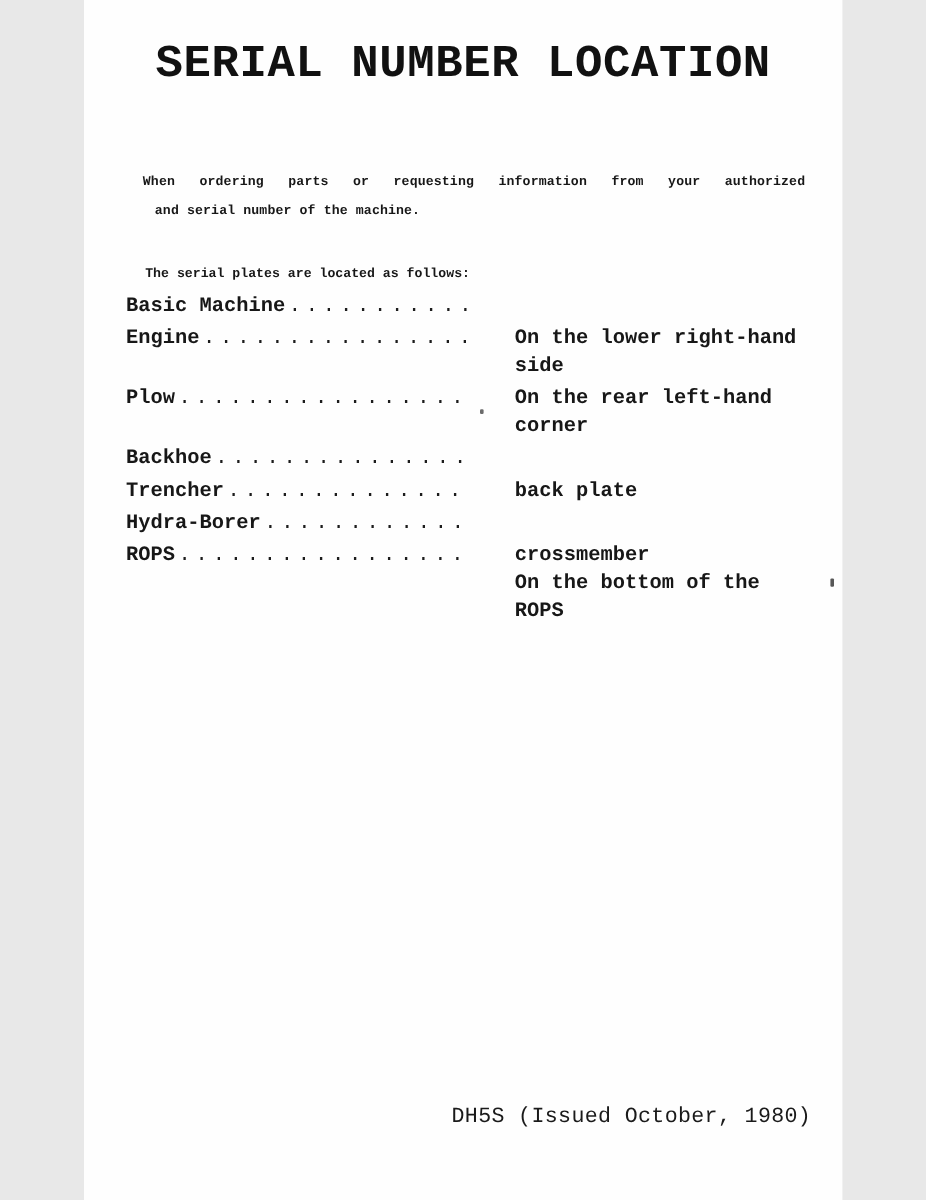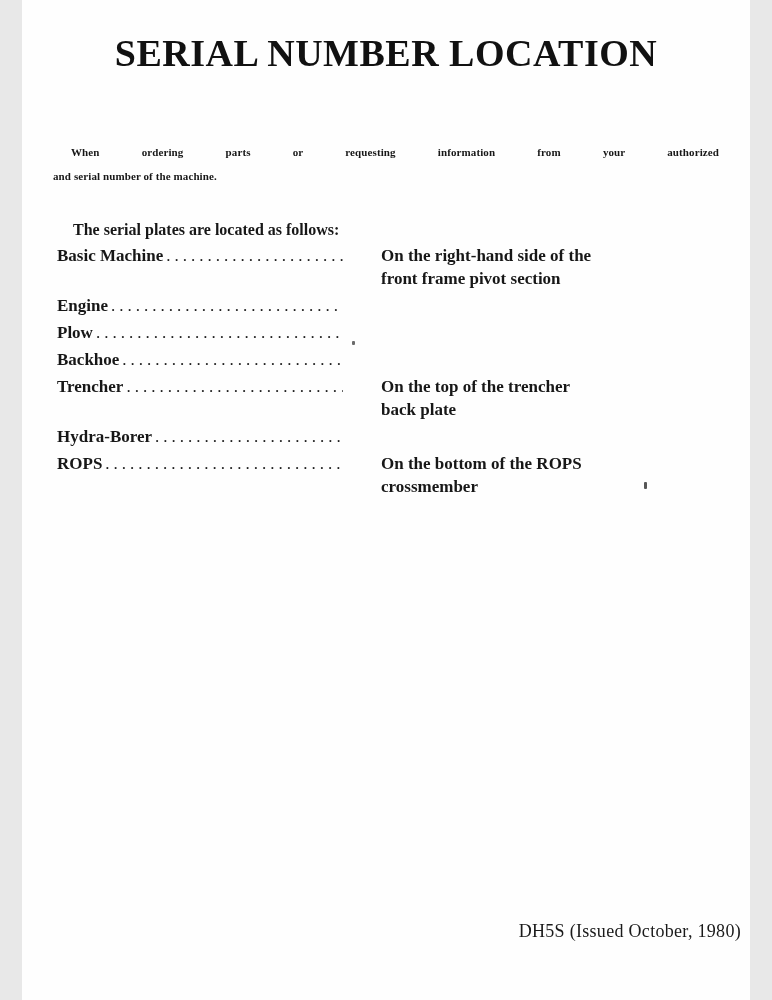--- a/index.html
+++ b/index.html
@@ -1,23 +1,23 @@
 <!DOCTYPE html>
 <html><head>
 <meta charset="utf-8">
 <style>
   html, body { margin: 0; padding: 0; background: #e8e8e8; }
   .page {
     position: relative;
-    width: 728px;
+    width: 632px;
     height: 1000px;
     margin: 0 auto;
     background: #fefefe;
     overflow: hidden;
-    font-family: Liberation Serif, serif;
+    font-family: Liberation Mono, monospace;
     color: #171717;
     -webkit-font-smoothing: antialiased;
   }
   .title {
     margin: 34px 10px 0;
     text-align: center;
     font-size: 38px;
     font-weight: 700;
     letter-spacing: 0.5px;
     line-height: 1.05;
@@ -29,25 +29,25 @@
     font-weight: 700;
     line-height: 24px;
     letter-spacing: 0.1px;
   }
   .intro .jline {
     display: block;
     text-align: justify;
     text-align-last: justify;
   }
   .intro .jline.first { text-indent: 18px; }
-  .intro .jline.last { text-align: left; text-align-last: left; }
+  .intro .jline.last { text-align: left; text-align-last: left; margin-left: 28px; }
   .list-heading {
     margin: 30px 31px 0;
     text-indent: 20px;
-    font-size: 16px;
+    font-size: 11px;
     font-weight: 700;
     line-height: 23px;
   }
   .rows { margin: 3px 31px 0 35px; }
   .row {
     display: flex;
     align-items: flex-start;
     margin-bottom: 4px;
     font-size: 17px;
     font-weight: 700;
@@ -67,21 +67,21 @@
     margin-left: 3px;
     letter-spacing: 4px;
     font-weight: 400;
     color: #1c1c1c;
   }
   .row .desc { margin-left: 38px; max-width: 300px; }
   .row .loc-line { display: block; }
   .footer {
     position: absolute;
     top: 921px;
-    right: 9px;
+    right: 26px;
     font-size: 18px;
     font-weight: 400;
     letter-spacing: 0.3px;
     color: #1a1a1a;
   }
   .speck {
     position: absolute;
     background: #3a3a3a;
     border-radius: 1px;
   }
@@ -102,77 +102,74 @@
 
   <div class="list-heading">The serial plates are located as follows:</div>
 
   <div class="rows">
 
     <div class="row">
       <div class="left">
         <span class="label">Basic Machine</span>
         <span class="leader">..........................................................................</span>
       </div>
-      <div class="desc">
-        <span class="loc-line">On the right-hand side of the</span>
-        <span class="loc-line">front frame pivot section</span>
-      </div>
     </div>
 
     <div class="row">
       <div class="left">
         <span class="label">Engine</span>
         <span class="leader">..........................................................................</span>
       </div>
       <div class="desc">
+        <span class="loc-line">On the lower right-hand side</span>
       </div>
     </div>
 
     <div class="row">
       <div class="left">
         <span class="label">Plow</span>
         <span class="leader">..........................................................................</span>
       </div>
       <div class="desc">
+        <span class="loc-line">On the rear left-hand corner</span>
       </div>
     </div>
 
     <div class="row">
       <div class="left">
         <span class="label">Backhoe</span>
         <span class="leader">..........................................................................</span>
       </div>
     </div>
 
     <div class="row">
       <div class="left">
         <span class="label">Trencher</span>
         <span class="leader">..........................................................................</span>
       </div>
       <div class="desc">
-        <span class="loc-line">On the top of the trencher</span>
         <span class="loc-line">back plate</span>
       </div>
     </div>
 
     <div class="row">
       <div class="left">
         <span class="label">Hydra-Borer</span>
         <span class="leader">..........................................................................</span>
       </div>
     </div>
 
     <div class="row">
       <div class="left">
         <span class="label">ROPS</span>
         <span class="leader">..........................................................................</span>
       </div>
       <div class="desc">
+        <span class="loc-line">crossmember</span>
         <span class="loc-line">On the bottom of the ROPS</span>
-        <span class="loc-line">crossmember</span>
       </div>
     </div>
 
   </div>
 
   <div class="footer">DH5S (Issued October, 1980)</div>
 
   <div class="speck speck-a"></div>
   <div class="speck speck-b"></div>
 

